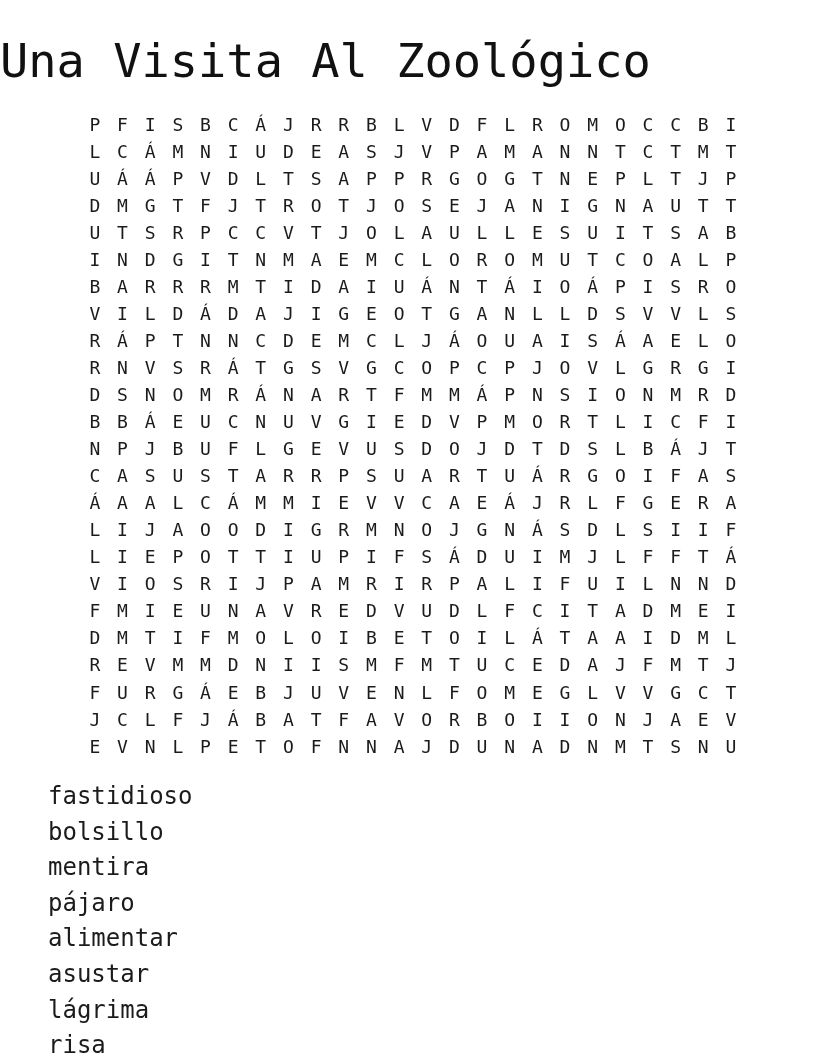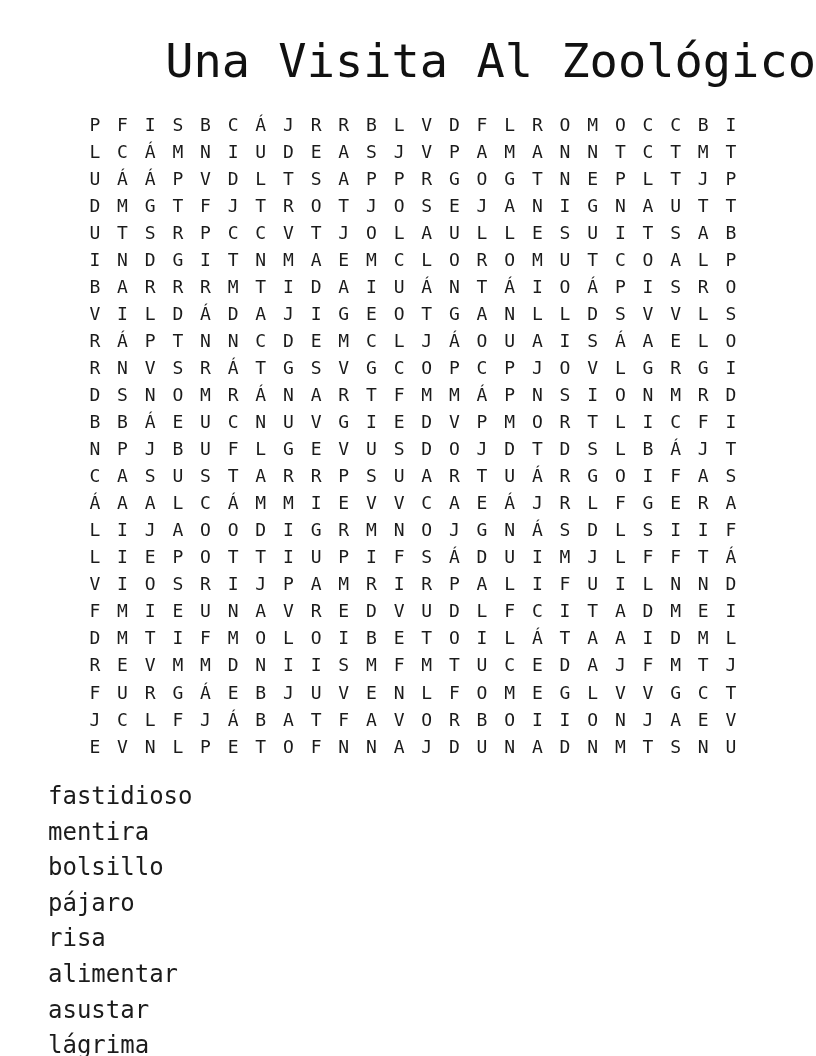--- a/index.html
+++ b/index.html
@@ -15,21 +15,21 @@
     font-family: "DejaVu Sans Mono", monospace;
     color: #1b1b1b;
     overflow: hidden;
   }
   .title {
     position: absolute;
     top: 34px;
     left: 0;
     width: 816px;
     margin: 0;
-    text-align: right;
+    text-align: left;
     font-family: "DejaVu Sans Mono", monospace;
     font-weight: 400;
     font-size: 47px;
     line-height: 54px;
     letter-spacing: 0;
     color: #111111;
     white-space: nowrap;
   }
   .grid {
     position: absolute;
@@ -645,24 +645,23 @@
       <span class="cell">M</span>
       <span class="cell">T</span>
       <span class="cell">S</span>
       <span class="cell">N</span>
       <span class="cell">U</span>
     </div>
 
   <div class="word-list">
       <div class="word-col">
         <div class="word">fastidioso</div>
+        <div class="word">bolsillo</div>
         <div class="word">mentira</div>
-        <div class="word">bolsillo</div>
         <div class="word">pájaro</div>
-        <div class="word">risa</div>
       </div>
       <div class="word-col">
         <div class="word">alimentar</div>
         <div class="word">asustar</div>
         <div class="word">lágrima</div>
         <div class="word">risa</div>
         <div class="word">loro</div>
       </div>
       <div class="word-col">
         <div class="word">gaviota</div>

